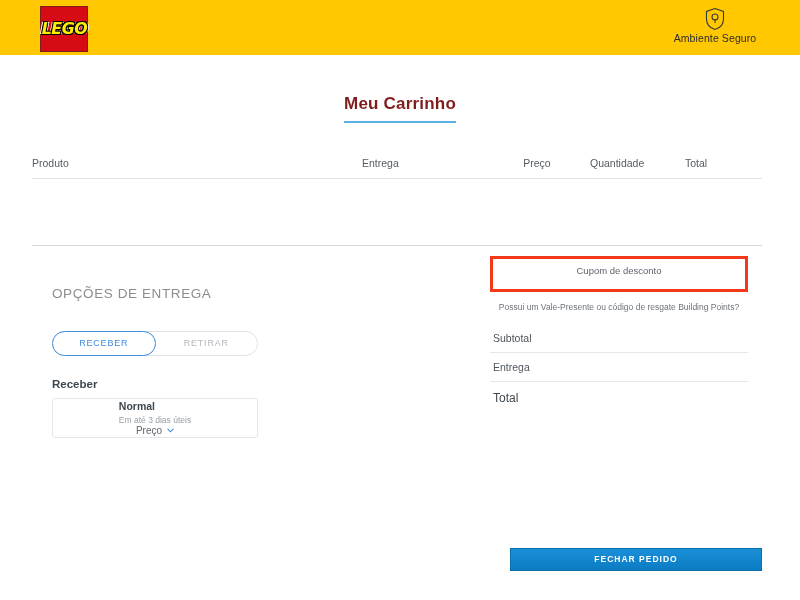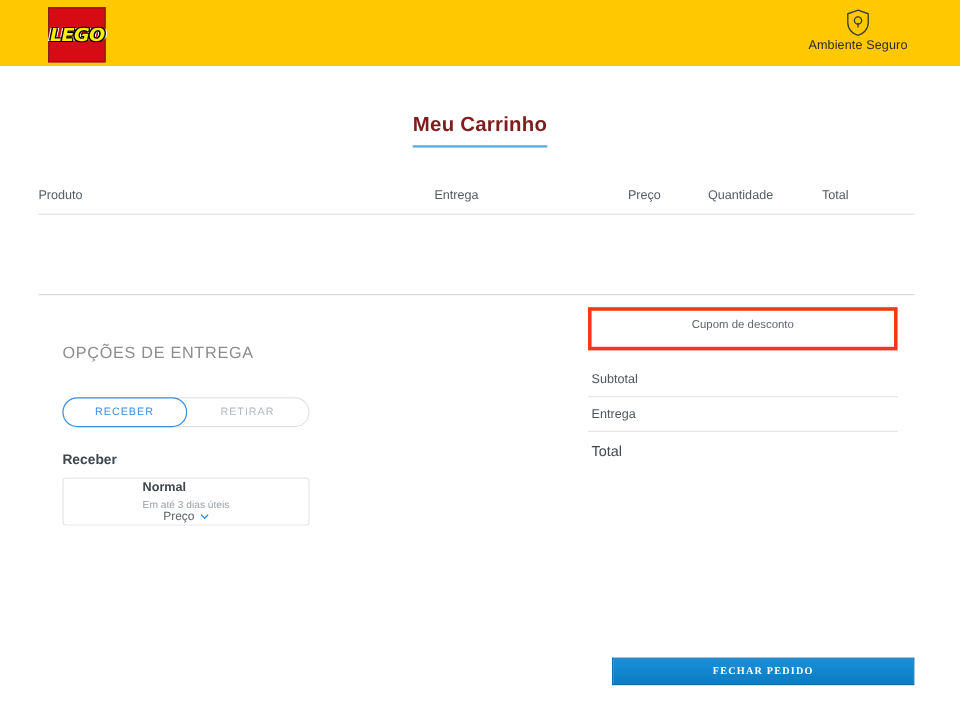--- a/index.html
+++ b/index.html
@@ -269,21 +269,21 @@
     display: flex;
     justify-content: flex-end;
   }
   .checkout-btn {
     margin-top: 110px;
     width: 252px;
     height: 23px;
     background: linear-gradient(#1a8fd8, #0b7cc3);
     border: 1px solid #0a6fae;
     color: #ffffff;
-    font-family: Liberation Serif, serif;
+    font-family: Liberation Sans, sans-serif;
     font-size: 8.5px;
     font-weight: 700;
     letter-spacing: 1px;
     cursor: pointer;
   }
 </style>
 </head>
 <body>
 
 <div class="header">
@@ -341,20 +341,21 @@
     </div>
   </div>
 
   <div class="right-col">
 
     <div class="coupon-box">
       <div class="coupon-label">Cupom de desconto</div>
     </div>
 
     <div class="gift-note">
+      <div>Possui um Vale-Presente ou código de resgate Building Points?</div>
     </div>
 
     <div class="totals">
       <div class="total-row">
         <span>Subtotal</span>
         <span></span>
       </div>
       <div class="total-row">
         <span>Entrega</span>
         <span></span>

